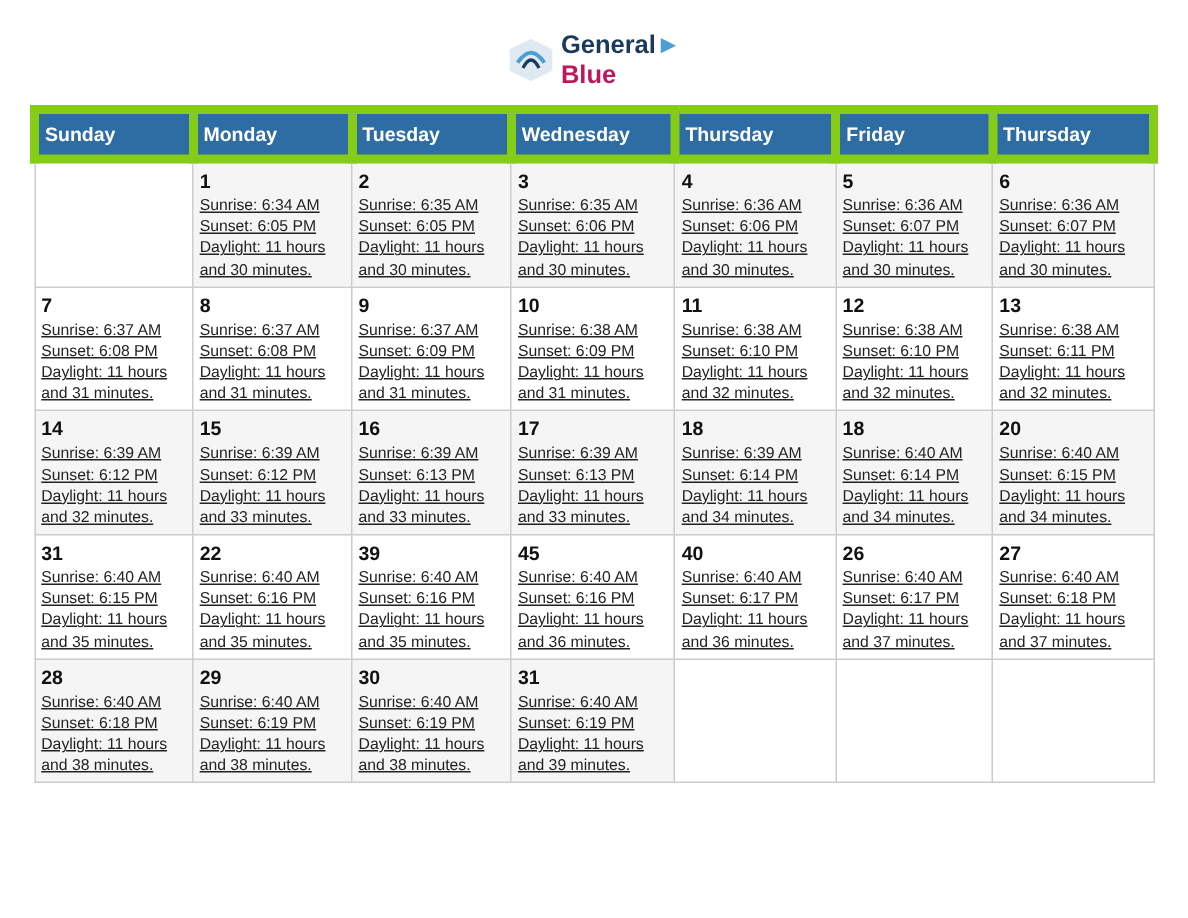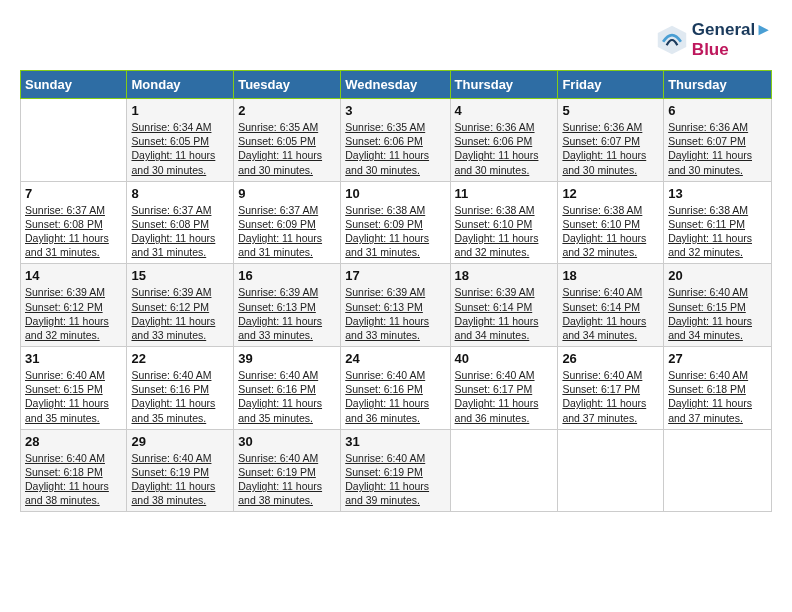--- a/index.html
+++ b/index.html
@@ -5,21 +5,21 @@
     * { box-sizing: border-box; margin: 0; padding: 0; }
     body {
       font-family: Arial, sans-serif;
       background: #fff;
       width: 792px;
       min-height: 612px;
       padding: 20px;
     }
     .header {
       display: flex;
-      justify-content: flex-end;
+      justify-content: center;
       align-items: flex-start;
       margin-bottom: 10px;
     }
     .logo {
       display: flex;
       align-items: center;
       gap: 4px;
     }
     .logo-icon {
       width: 32px;
@@ -42,21 +42,21 @@
       border-collapse: collapse;
       font-size: 11px;
     }
     thead tr th {
       background-color: #2e6da4;
       color: #fff;
       padding: 6px 4px;
       text-align: left;
       font-size: 13px;
       font-weight: bold;
-      border: 1px solid #84cc16;
+      border: 6px solid #84cc16;
     }
     tbody tr td {
       vertical-align: top;
       padding: 4px 4px;
       border: 1px solid #ccc;
       min-height: 70px;
       width: 113px;
     }
     tbody tr:nth-child(odd) {
       background-color: #f5f5f5;
@@ -204,21 +204,21 @@
         </td>
         <td>
           <div class="day-number">22</div>
           <div class="day-info">Sunrise: 6:40 AM<br>Sunset: 6:16 PM<br>Daylight: 11 hours<br> and 35 minutes.</div>
         </td>
         <td>
           <div class="day-number">39</div>
           <div class="day-info">Sunrise: 6:40 AM<br>Sunset: 6:16 PM<br>Daylight: 11 hours<br> and 35 minutes.</div>
         </td>
         <td>
-          <div class="day-number">24</div>
+          <div class="day-number">45</div>
           <div class="day-info">Sunrise: 6:40 AM<br>Sunset: 6:16 PM<br>Daylight: 11 hours<br> and 36 minutes.</div>
         </td>
         <td>
           <div class="day-number">40</div>
           <div class="day-info">Sunrise: 6:40 AM<br>Sunset: 6:17 PM<br>Daylight: 11 hours<br> and 36 minutes.</div>
         </td>
         <td>
           <div class="day-number">26</div>
           <div class="day-info">Sunrise: 6:40 AM<br>Sunset: 6:17 PM<br>Daylight: 11 hours<br> and 37 minutes.</div>
         </td>

